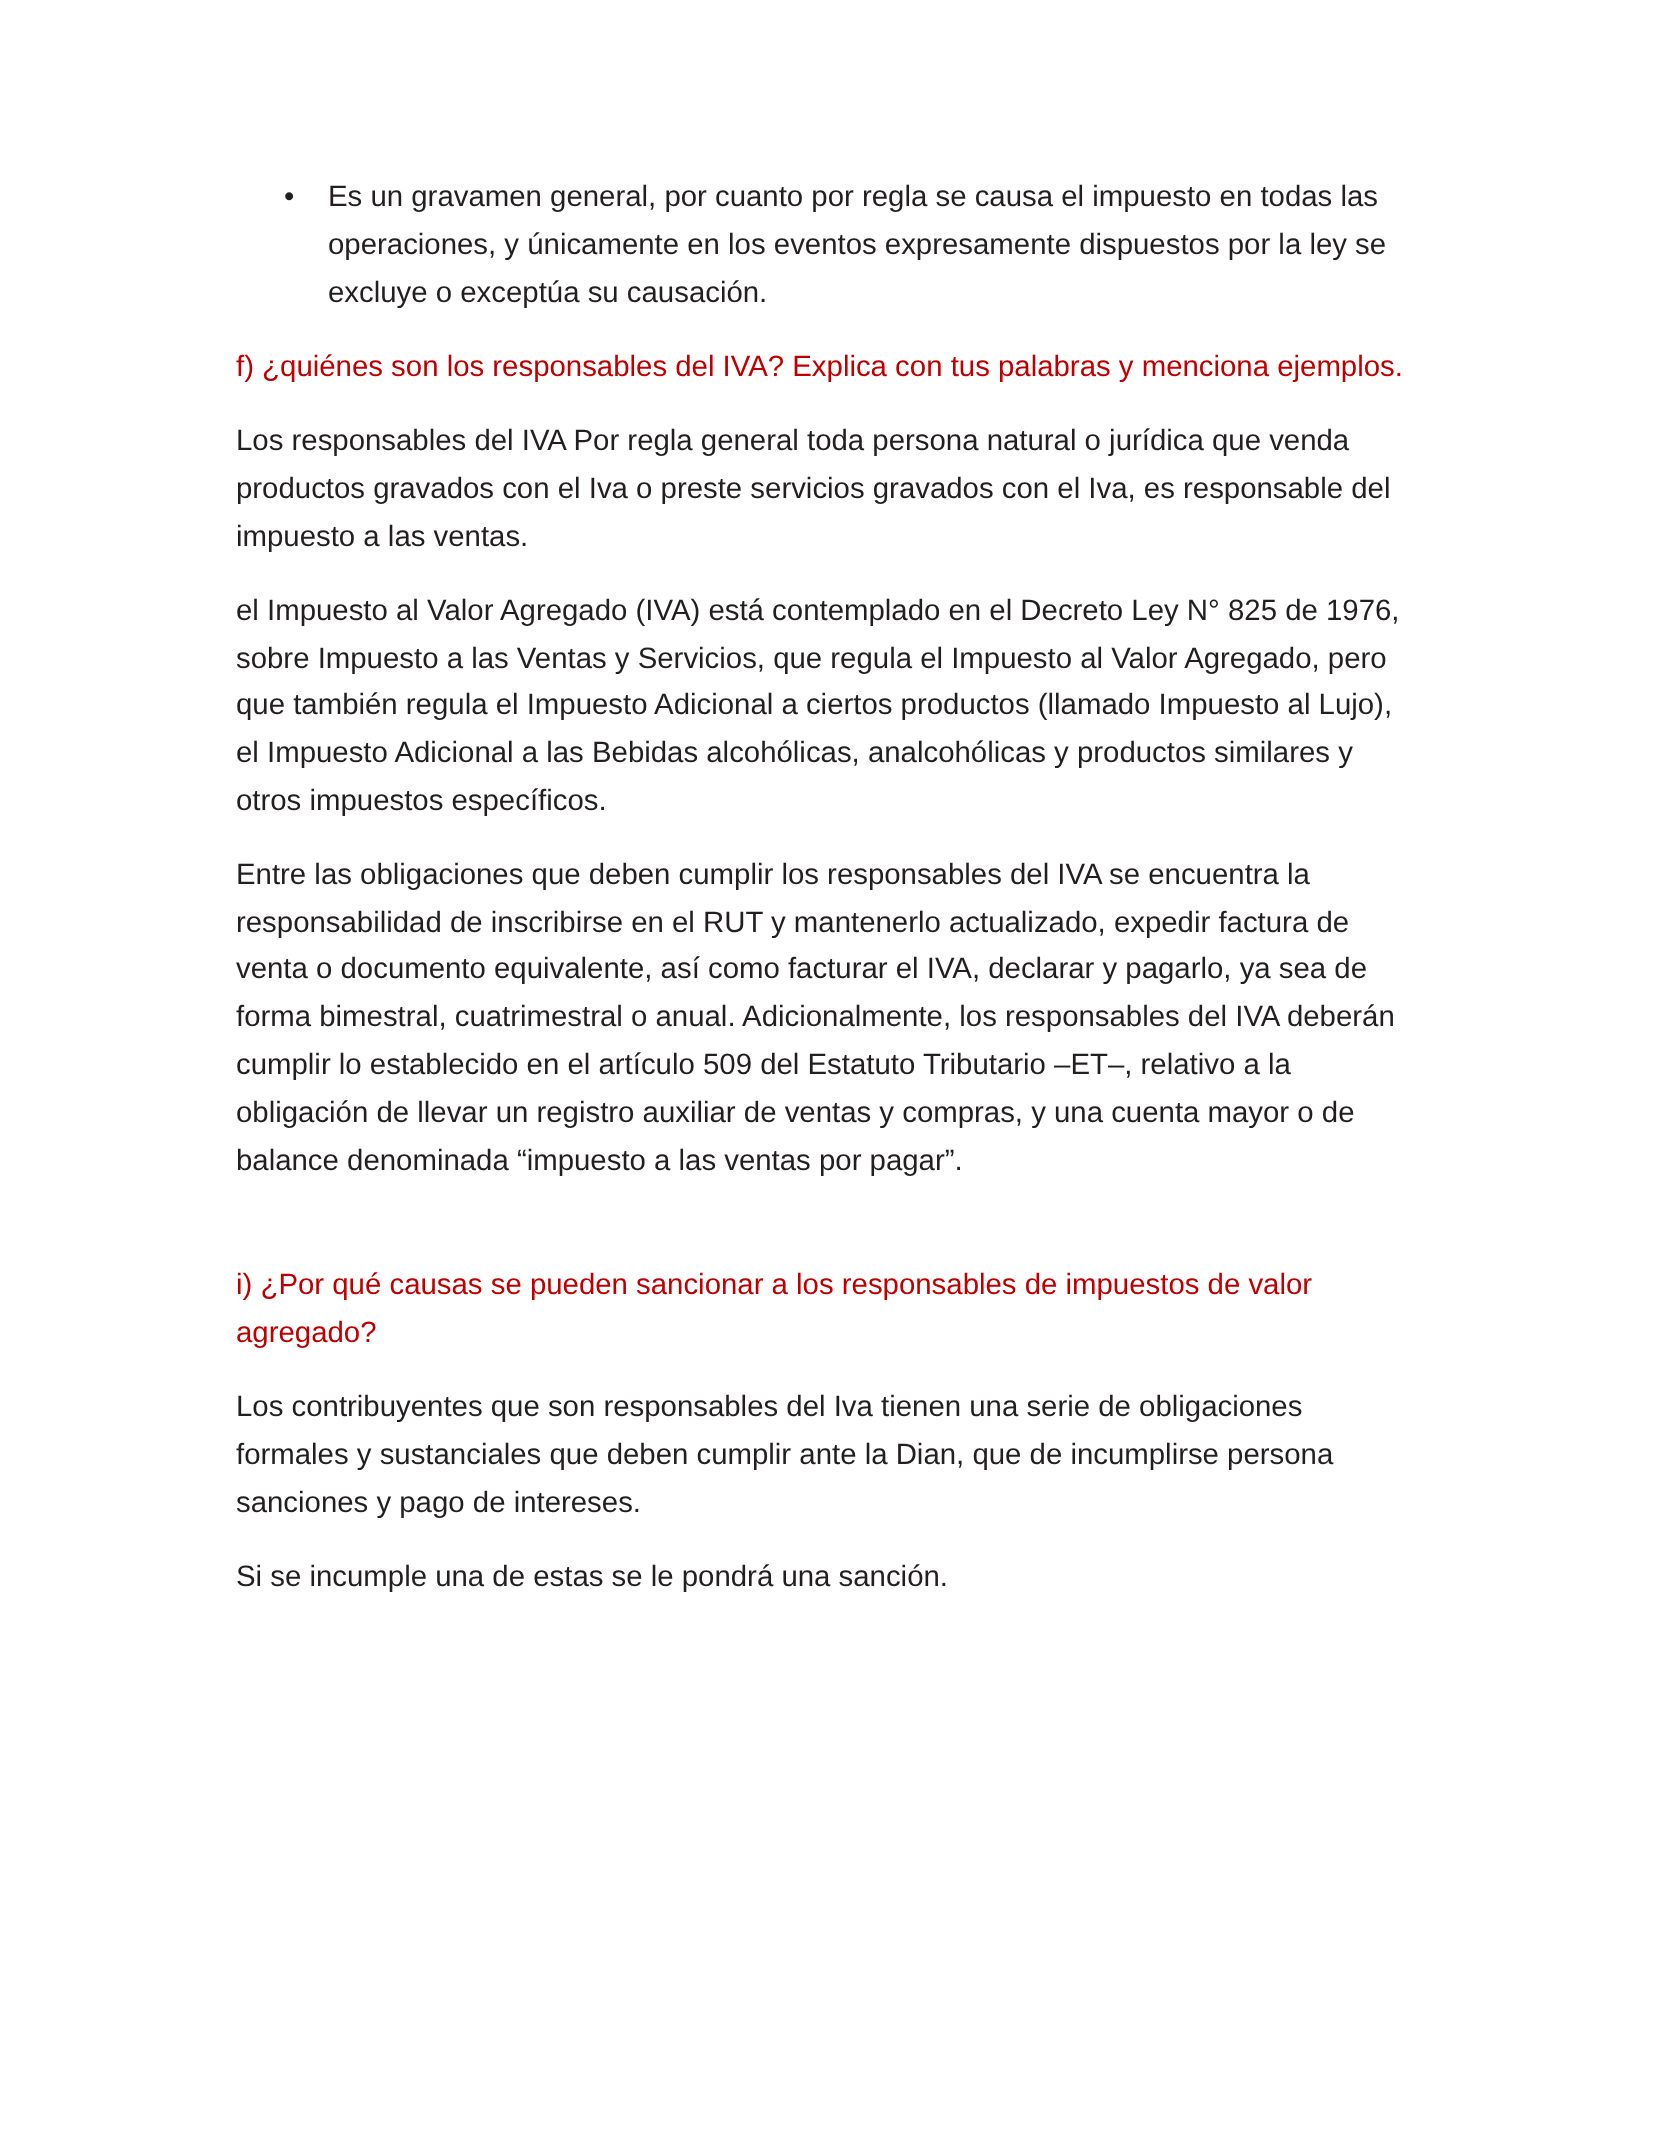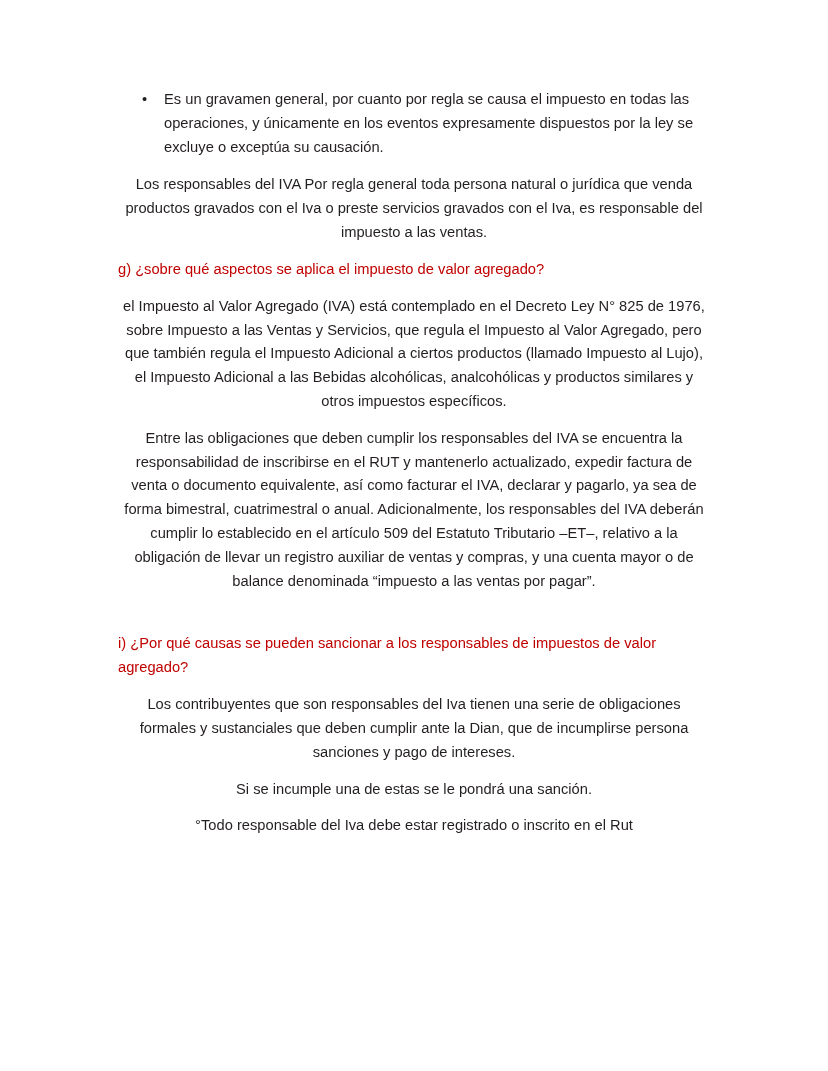--- a/index.html
+++ b/index.html
@@ -25,21 +25,21 @@
     width: 592px;
   }
   p {
     margin: 0;
   }
   .para {
     font-size: 14.7px;
     line-height: 1.62;
     color: #231f20;
     margin-bottom: 13px;
-    text-align: center;
+    text-align: left;
   }
   .para.tight {
     margin-bottom: 0;
   }
   .heading {
     font-size: 14.7px;
     line-height: 1.62;
     color: #c00000;
     margin-bottom: 13px;
   }
@@ -72,28 +72,27 @@
 <div class="page">
   <div class="doc-body">
 
     <ul class="bullet-list">
       <li class="bullet-item">
         <span class="dot">•</span>
         <span>Es un gravamen general, por cuanto por regla se causa el impuesto en todas las operaciones, y únicamente en los eventos expresamente dispuestos por la ley se excluye o exceptúa su causación.</span>
       </li>
     </ul>
 
+    <p class="heading">f) ¿quiénes son los responsables del IVA? Explica con tus palabras y menciona ejemplos.</p>
     <p class="para">Los responsables del IVA Por regla general toda persona natural o jurídica que venda productos gravados con el Iva o preste servicios gravados con el Iva, es responsable del impuesto a las ventas.</p>
 
-    <p class="heading">g) ¿sobre qué aspectos se aplica el impuesto de valor agregado?</p>
     <p class="para">el Impuesto al Valor Agregado (IVA) está contemplado en el Decreto Ley N° 825 de 1976, sobre Impuesto a las Ventas y Servicios, que regula el Impuesto al Valor Agregado, pero que también regula el Impuesto Adicional a ciertos productos (llamado Impuesto al Lujo), el Impuesto Adicional a las Bebidas alcohólicas, analcohólicas y productos similares y otros impuestos específicos.</p>
 
     <p class="para">Entre las obligaciones que deben cumplir los responsables del IVA se encuentra la responsabilidad de inscribirse en el RUT y mantenerlo actualizado, expedir factura de venta o documento equivalente, así como facturar el IVA, declarar y pagarlo, ya sea de forma bimestral, cuatrimestral o anual. Adicionalmente, los responsables del IVA deberán cumplir lo establecido en el artículo 509 del Estatuto Tributario –ET–, relativo a la obligación de llevar un registro auxiliar de ventas y compras, y una cuenta mayor o de balance denominada “impuesto a las ventas por pagar”.</p>
 
     <div class="gap-large"></div>
 
     <p class="heading">i) ¿Por qué causas se pueden sancionar a los responsables de impuestos de valor agregado?</p>
     <p class="para">Los contribuyentes que son responsables del Iva tienen una serie de obligaciones formales y sustanciales que deben cumplir ante la Dian, que de incumplirse persona sanciones y pago de intereses.</p>
     <p class="para">Si se incumple una de estas se le pondrá una sanción.</p>
-    <p class="para">°Todo responsable del Iva debe estar registrado o inscrito en el Rut</p>
 
   </div>
 </div>
 
 </body></html>

